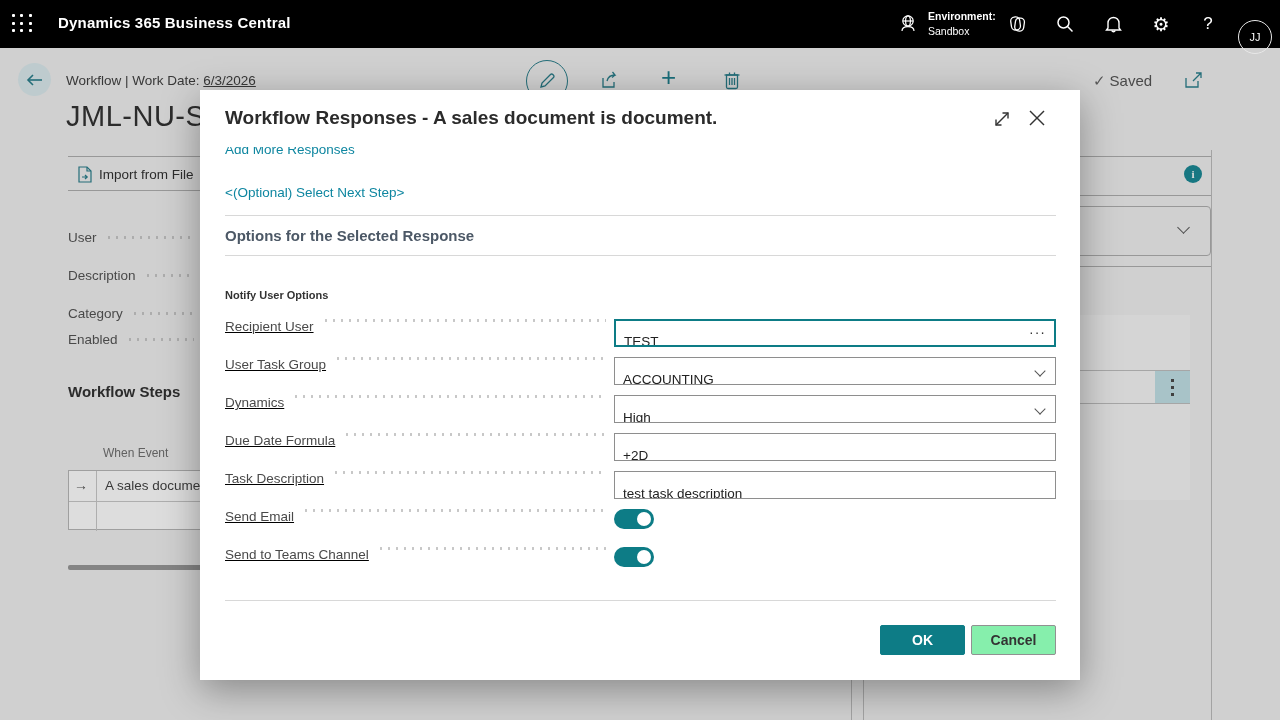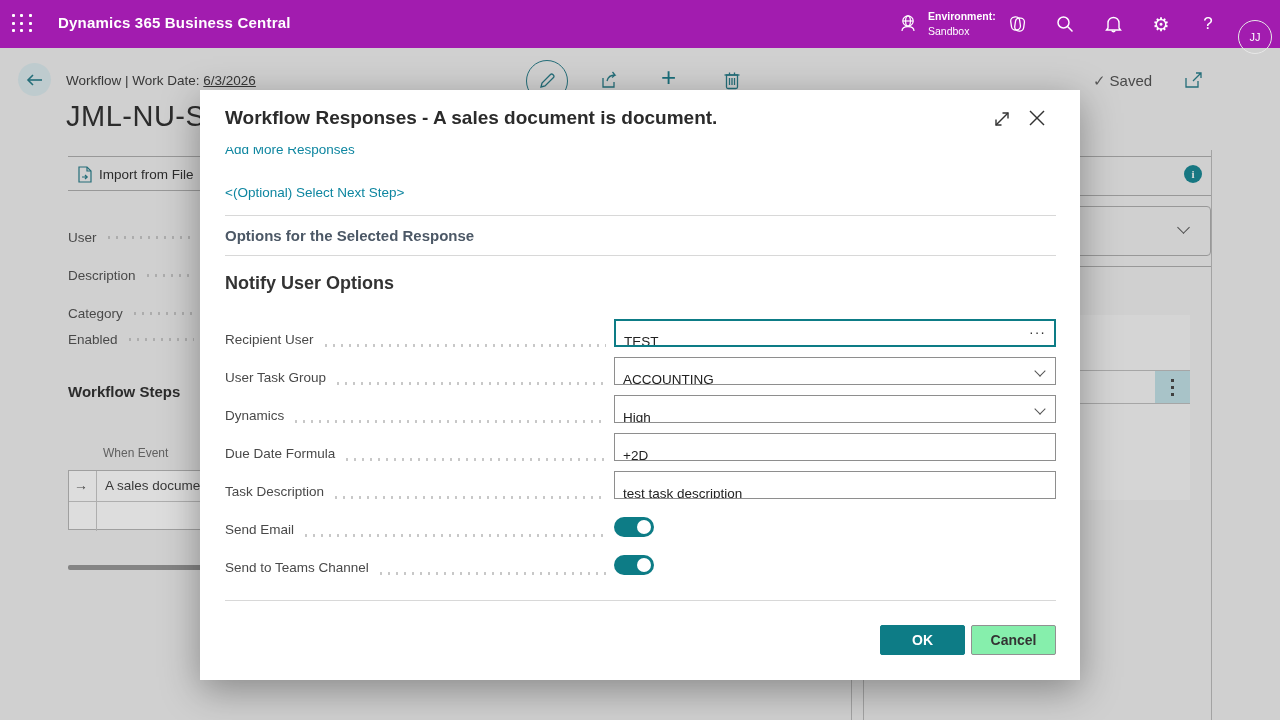--- a/index.html
+++ b/index.html
@@ -1,20 +1,20 @@
 <!DOCTYPE html>
 <html><head>
 <meta charset="utf-8">
 <style>
   * { margin:0; padding:0; box-sizing:border-box; }
   html,body { width:1280px; height:720px; overflow:hidden; background:#f0f0f0;
               font-family:"Liberation Sans", sans-serif; }
 
   
-  #topbar { position:absolute; left:0; top:0; width:1280px; height:48px; background:#a21caf; z-index:20; color:#fff; }
+  #topbar { position:absolute; left:0; top:0; width:1280px; height:48px; background:#000000; z-index:20; color:#fff; }
   #waffle { position:absolute; left:12px; top:14px; width:22px; height:20px; display:grid;
             grid-template-columns:repeat(3,1fr); grid-template-rows:repeat(3,1fr); gap:3px; cursor:pointer; }
   #waffle span { width:3px; height:3px; background:#fff; border-radius:1px; }
   #app-title { position:absolute; left:58px; top:14px; font-size:15px; font-weight:700; letter-spacing:.2px; }
   .tb-ic { position:absolute; top:0; height:48px; display:flex; align-items:center; justify-content:center; cursor:pointer; }
   #env { left:893px; width:30px; }
   #env-text { position:absolute; left:928px; top:9px; font-size:10.5px; line-height:15px; font-weight:600; }
   #env-text div:last-child { font-weight:400; }
   #copilot { left:1002px; width:30px; }
   #search { left:1050px; width:30px; }
@@ -83,23 +83,23 @@
   #m-title { position:absolute; left:25px; top:17px; font-size:19px; font-weight:700; color:#2b2b2b; }
   #m-expand { position:absolute; left:792px; top:19px; width:22px; height:22px; cursor:pointer; }
   #m-close  { position:absolute; left:827px; top:18px; width:22px; height:22px; cursor:pointer; }
 
   .mlink { color:#0e86a0; font-size:13.5px; cursor:pointer; }
   #clip-link { position:absolute; left:25px; top:57px; height:16px; overflow:hidden; }
   #clip-link span { display:block; margin-top:-5px;text-align:right; }
   #link-next { position:absolute; left:25px; top:95px; }
   .mline { position:absolute; left:25px; width:831px; height:1px; background:#d8d8d8; }
   #m-section { position:absolute; left:25px; top:137px; font-size:15px; font-weight:600; color:#4c5866; }
-  #m-group { position:absolute; left:25px; top:183px; font-size:18px; font-weight:700; color:#333; }
-
-  .frow { position:absolute; left:25px; width:831px; height:28px; display:flex; align-items:flex-end; }
+  #m-group { position:absolute; left:25px; top:199px; font-size:11px; font-weight:700; color:#333; }
+
+  .frow { position:absolute; left:25px; width:831px; height:28px; display:flex; align-items:flex-start;text-decoration:underline; }
   .frow .lbl { font-size:13.5px; color:#494949; white-space:nowrap; }
   .frow .dots { margin-right:8px; }
   .fbox { position:relative; width:442px; height:28px; border:1px solid #8e8e8e; background:#fff; flex:none; }
   .fbox.focus { border:2px solid #0d7c86; }
   .fbox input { position:absolute; left:0; top:0; width:100%; height:100%; border:none; outline:none;
                 padding:16px 26px 0 8px; font-size:13.5px; color:#222; font-family:"Liberation Sans",sans-serif; background:transparent; }
   .fbox .ellip { position:absolute; right:8px; top:3px; font-size:14px; color:#333; letter-spacing:1px; cursor:pointer; }
   .fbox .chev { position:absolute; right:11px; top:9px; width:8px; height:8px; border-right:1.4px solid #555;
                 border-bottom:1.4px solid #555; transform:rotate(45deg); pointer-events:none; }
   .toggle-wrap { width:442px; flex:none; display:flex; align-items:center; }

